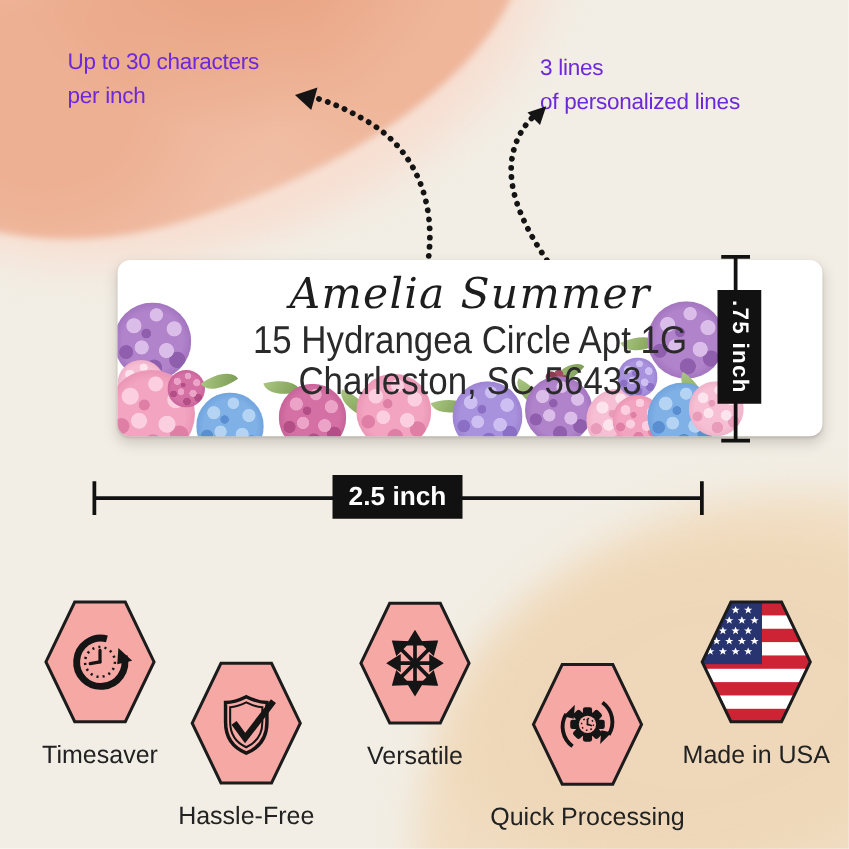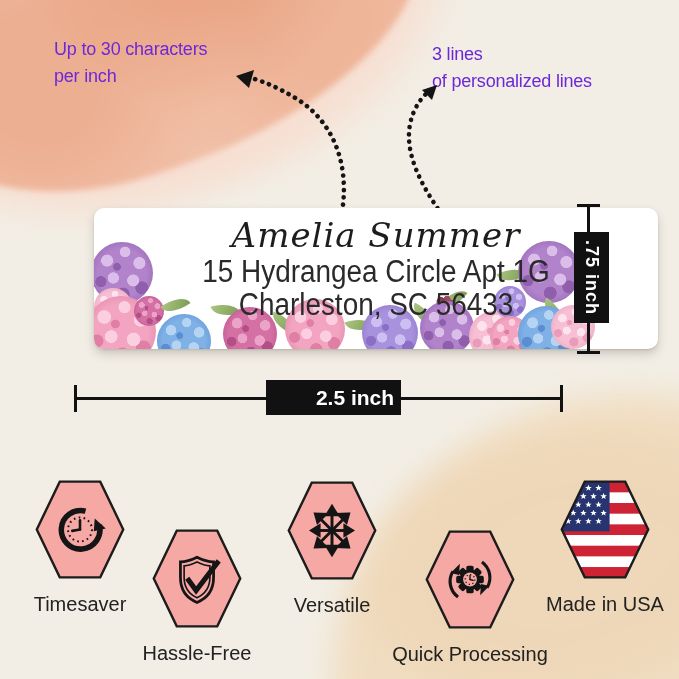--- a/index.html
+++ b/index.html
@@ -78,22 +78,22 @@
   .dim{position:absolute;background:#111;}
   .dim-v-line{left:587px;top:205px;width:3px;height:148px;}
   .dim-v-capt{left:577px;top:204px;width:23px;height:3px;}
   .dim-v-capb{left:577px;top:351px;width:23px;height:3px;}
   .dim-v-box{position:absolute;left:574px;top:232px;width:35px;height:91px;background:#111;
     display:flex;align-items:center;justify-content:center;}
   .dim-v-box span{writing-mode:vertical-rl;color:#fff;font-weight:700;font-size:18px;letter-spacing:1px;white-space:nowrap;}
   .dim-h-line{left:75px;top:397px;width:487px;height:3px;}
   .dim-h-capl{left:74px;top:385px;width:3px;height:27px;}
   .dim-h-capr{left:560px;top:385px;width:3px;height:27px;}
-  .dim-h-box{position:absolute;left:266px;top:380px;width:92px;height:35px;background:#111;
-    display:flex;align-items:center;justify-content:center;color:#fff;font-weight:700;font-size:21px;padding-left:43px;}
+  .dim-h-box{position:absolute;left:266px;top:380px;width:104px;height:35px;background:#111;
+    display:flex;align-items:center;justify-content:center;color:#fff;font-weight:700;font-size:21px;}
 
   
   .feature{position:absolute;width:180px;display:flex;flex-direction:column;align-items:center;}
   .feature svg{display:block;}
   .feature-label{margin-top:10px;font-size:20px;color:#222;line-height:24px;white-space:nowrap;}
   .f1{left:-10px;top:477px;} .f2{left:107px;top:526px;} .f3{left:242px;top:478px;}
   .f4{left:380px;top:527px;} .f5{left:515px;top:477px;}
 </style>
 </head>
 <body>

